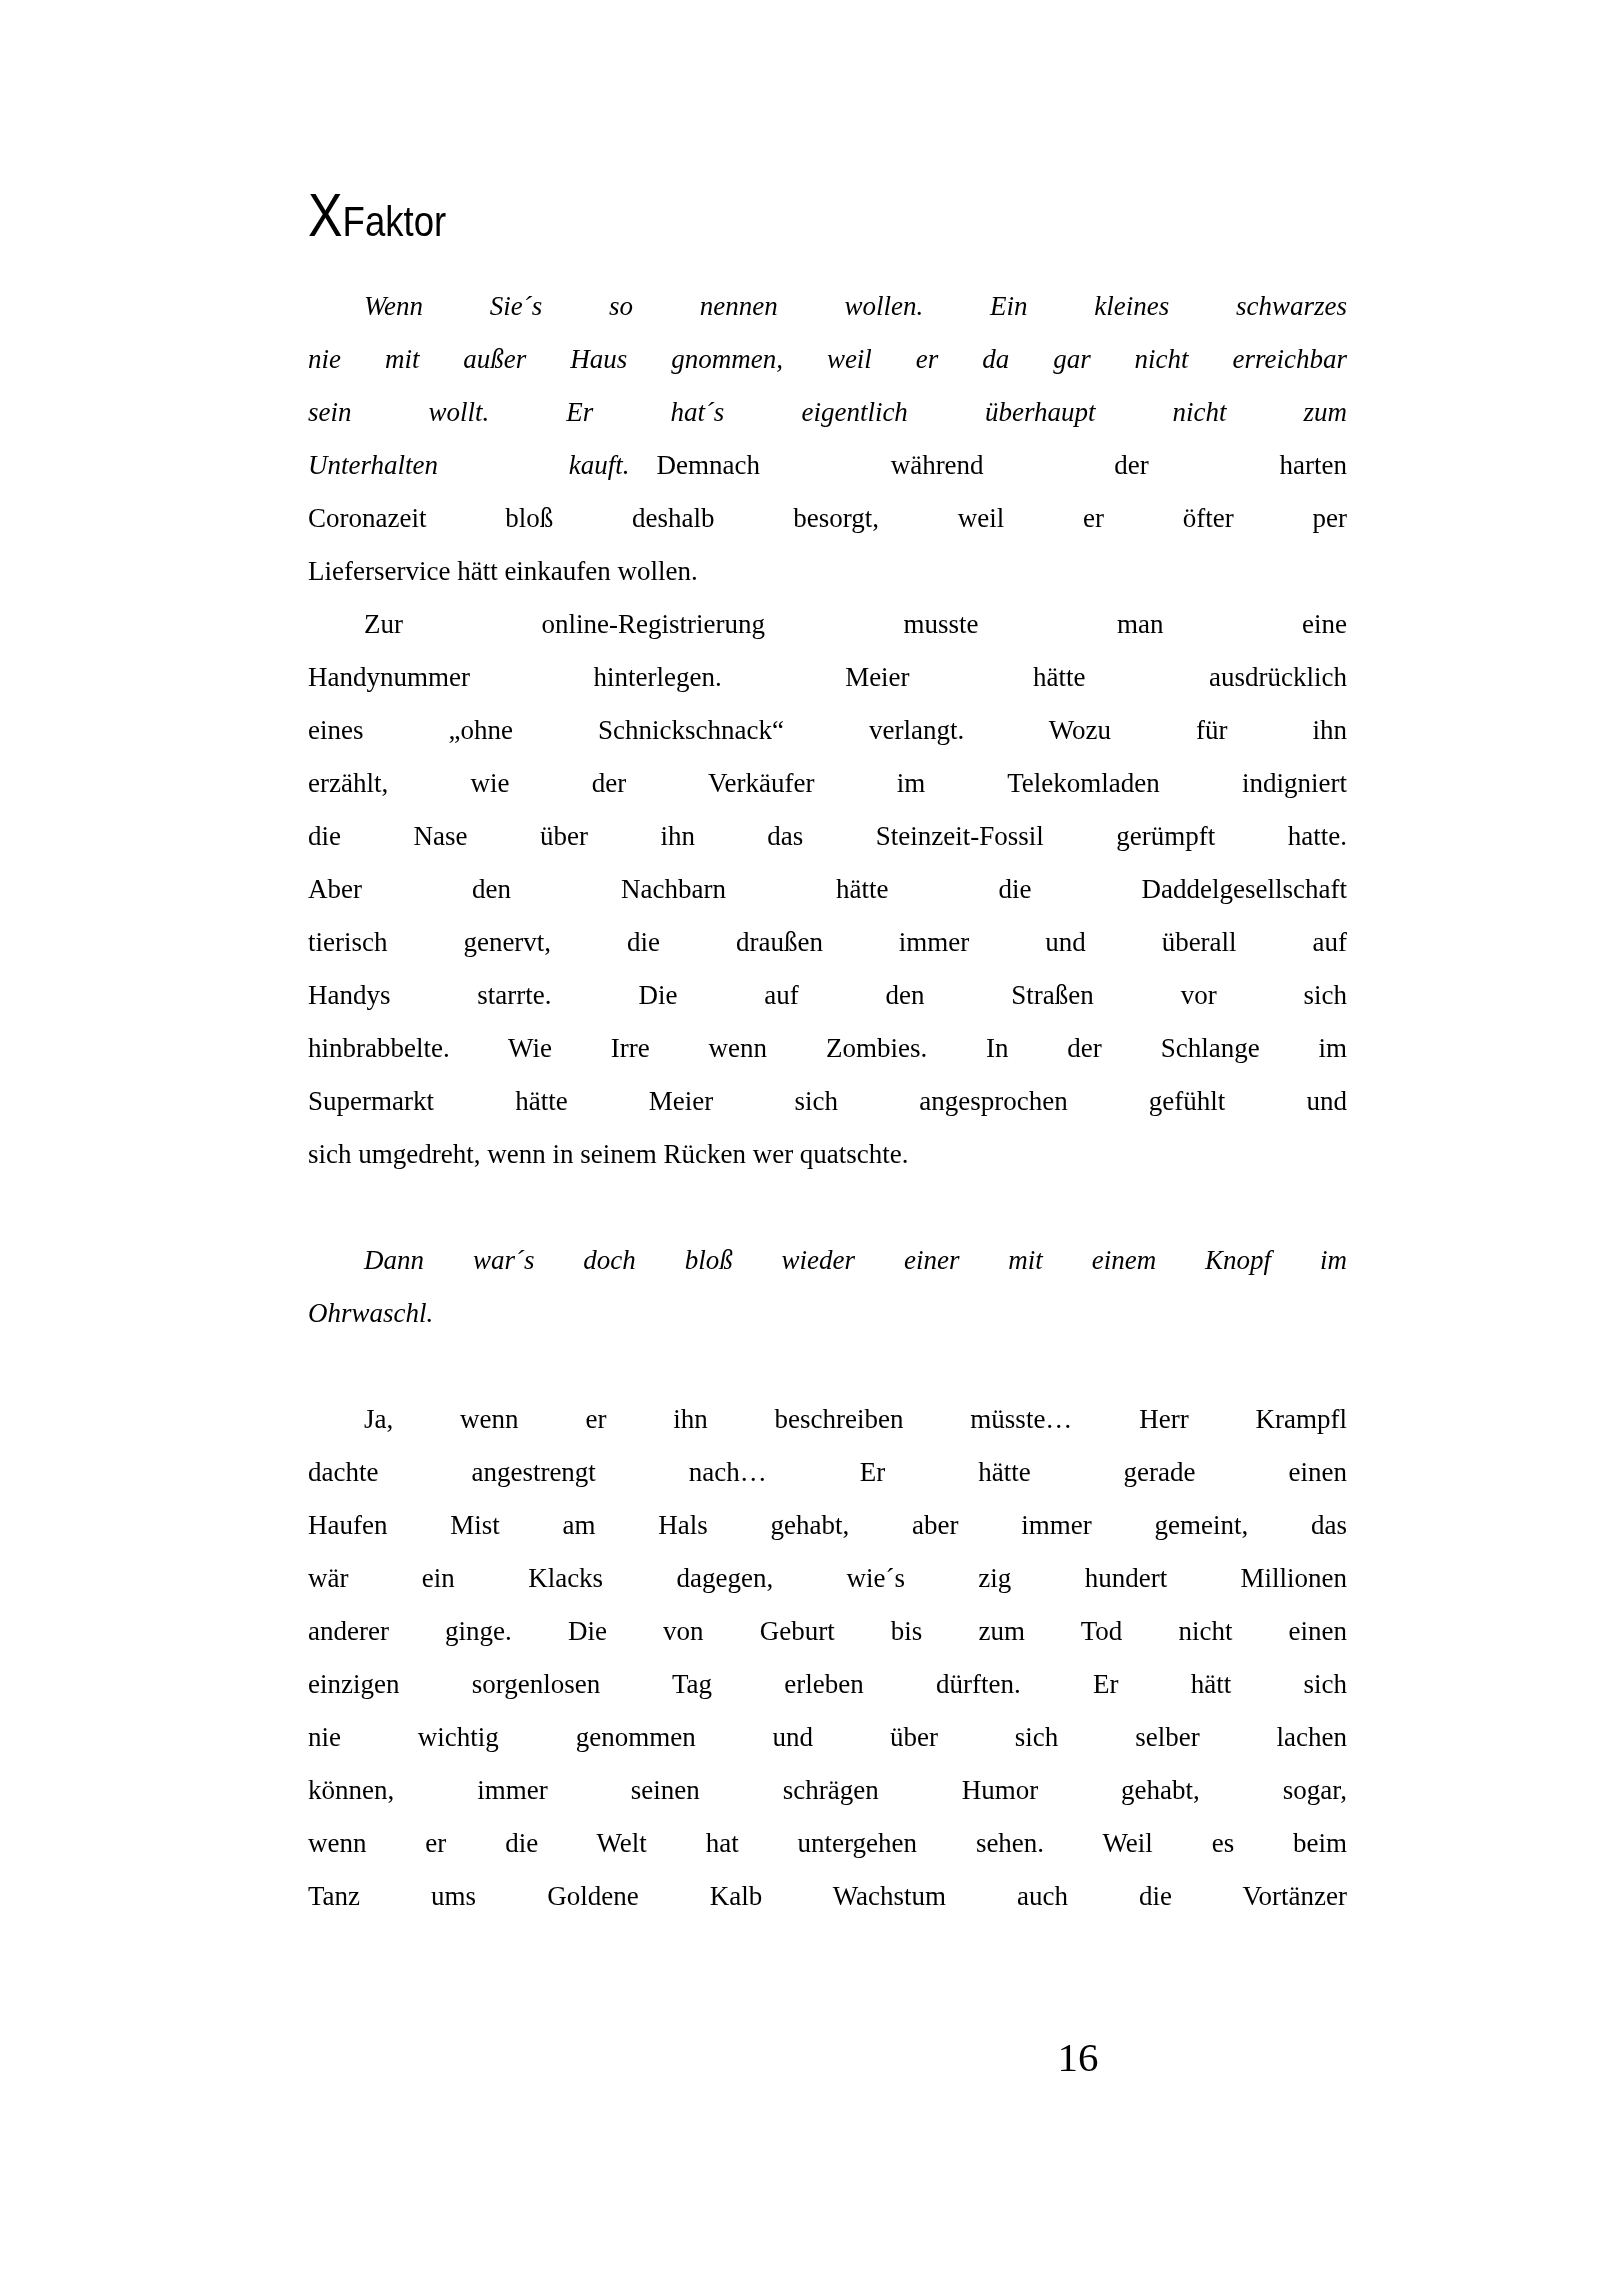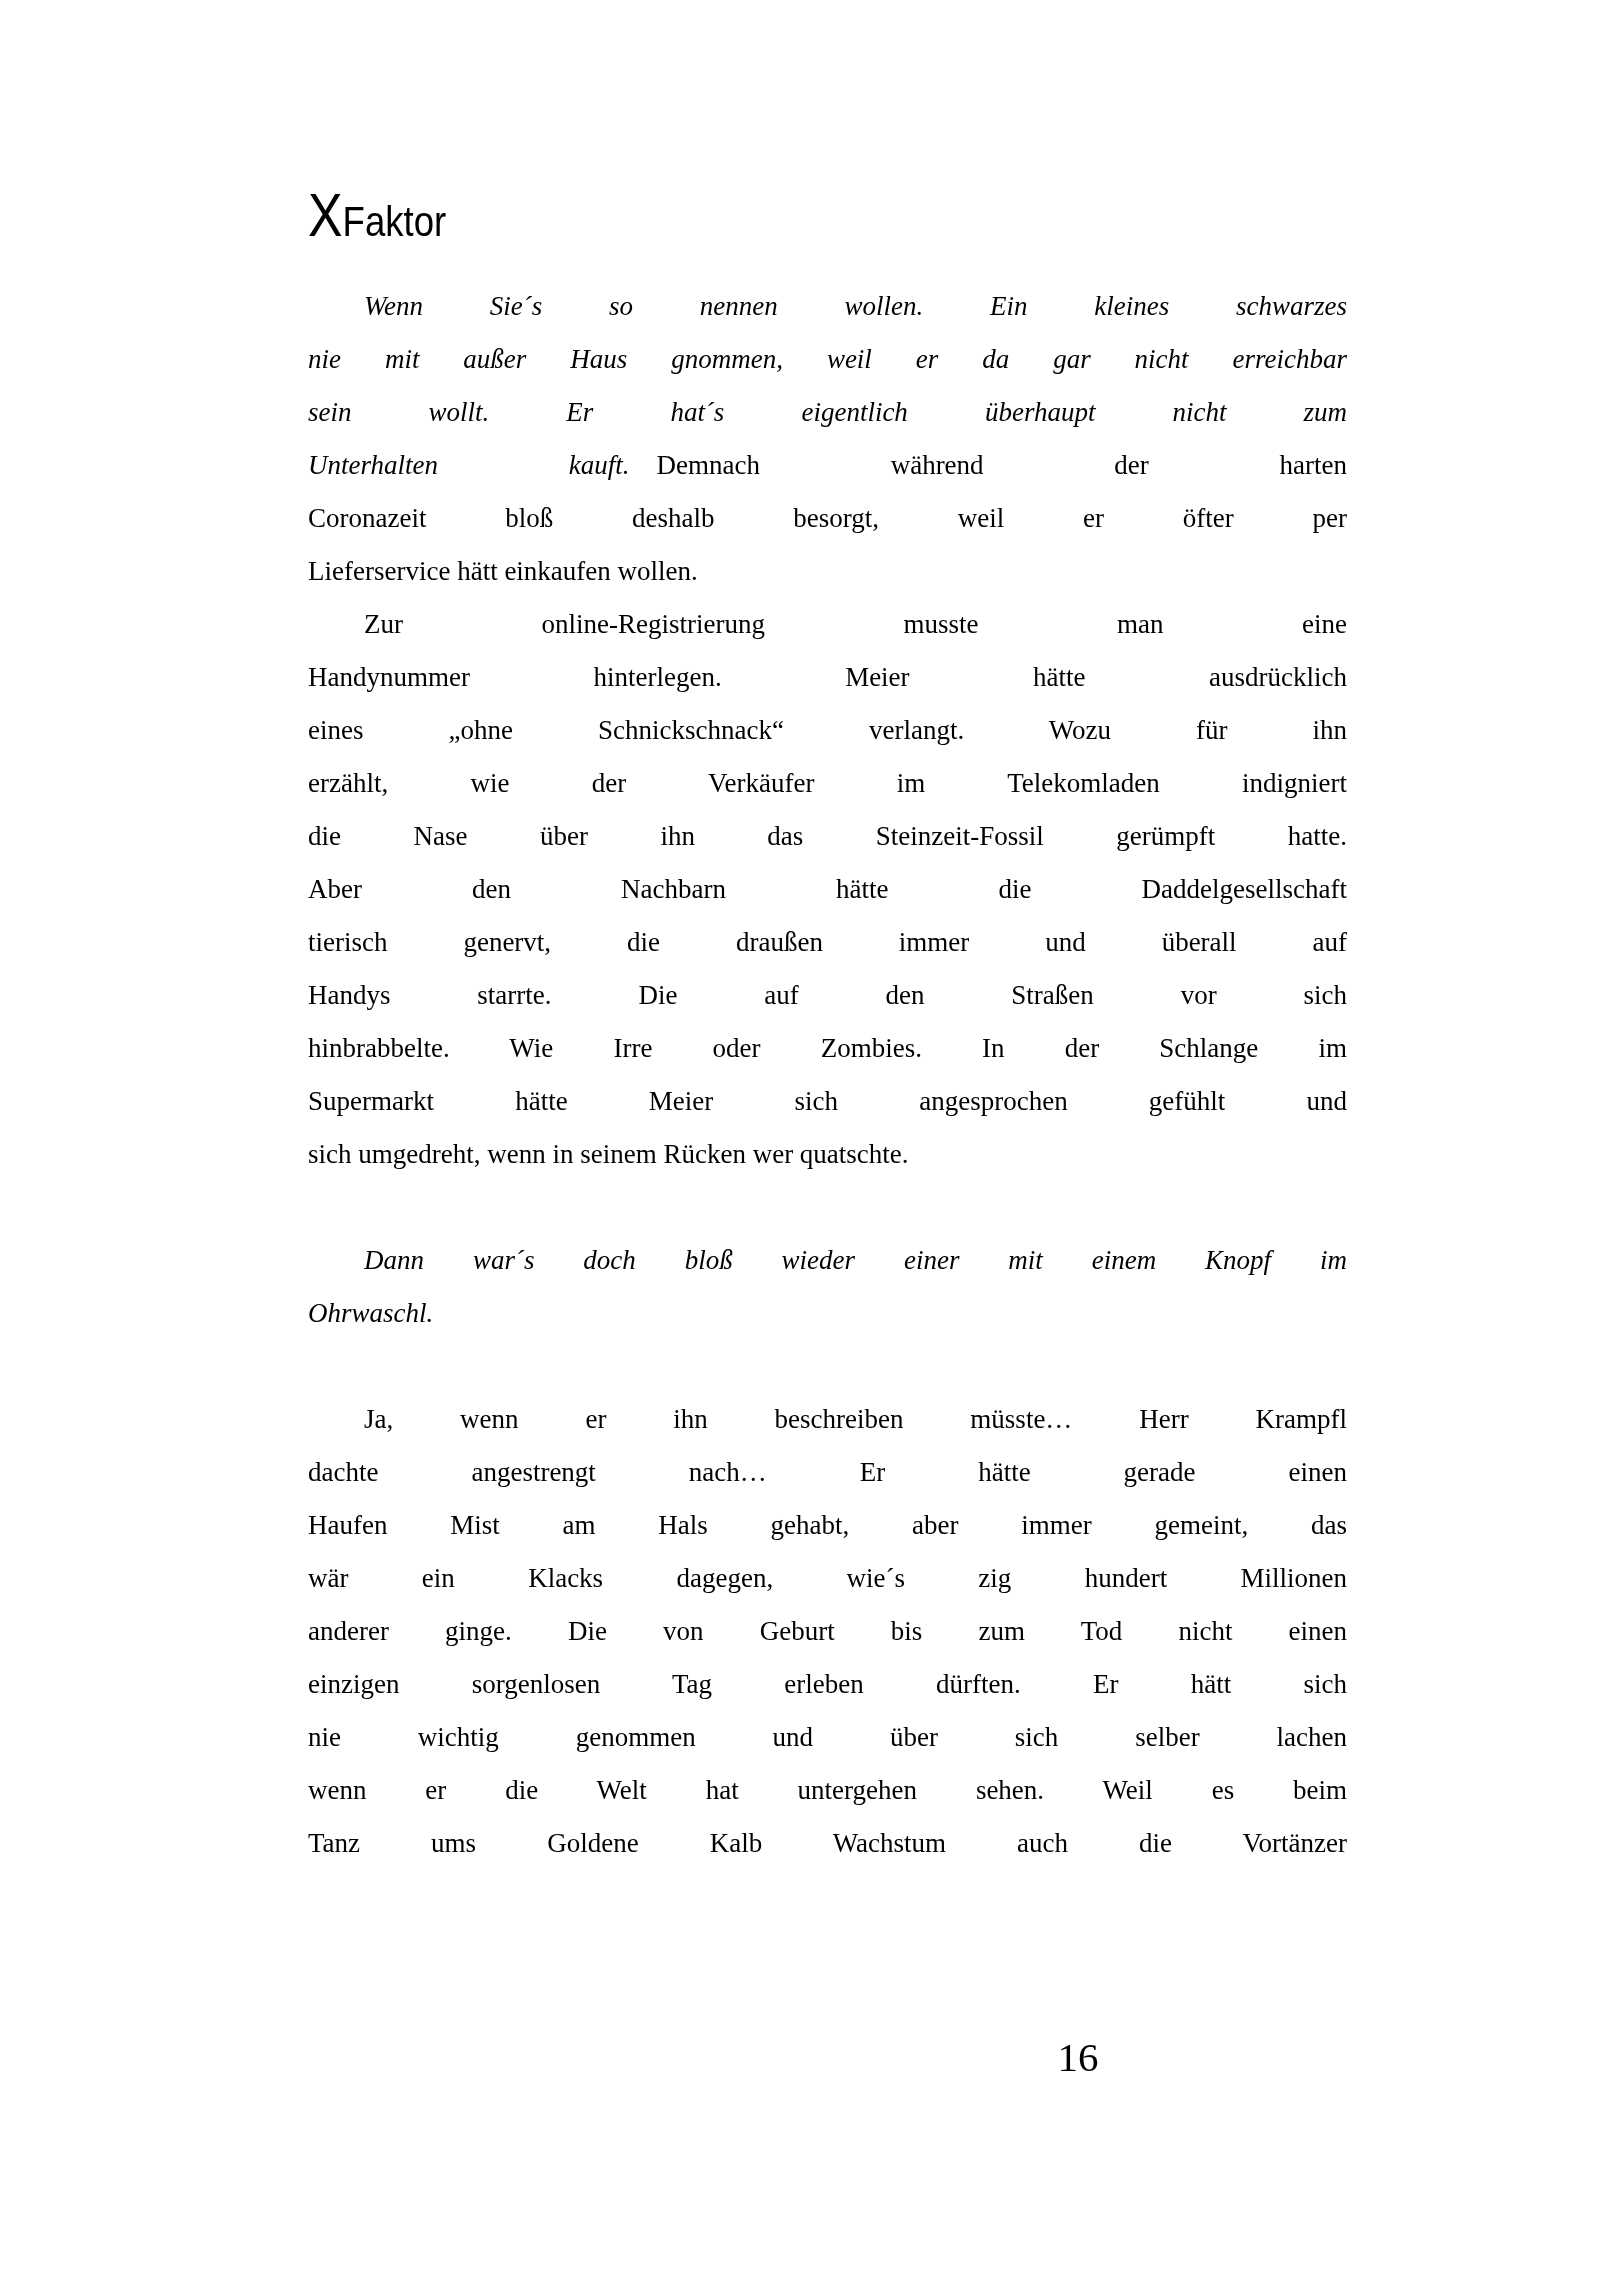--- a/index.html
+++ b/index.html
@@ -70,36 +70,37 @@
       </div>
       <div class="para">
         <div class="line indent"><span class="rm">Zur online-Registrierung musste man eine</span></div>
         <div class="line"><span class="rm">Handynummer hinterlegen. Meier hätte ausdrücklich</span></div>
         <div class="line"><span class="rm">eines „ohne Schnickschnack“ verlangt. Wozu für ihn</span></div>
         <div class="line"><span class="rm">erzählt, wie der Verkäufer im Telekomladen indigniert</span></div>
         <div class="line"><span class="rm">die Nase über ihn das Steinzeit-Fossil gerümpft hatte.</span></div>
         <div class="line"><span class="rm">Aber den Nachbarn hätte die Daddelgesellschaft</span></div>
         <div class="line"><span class="rm">tierisch genervt, die draußen immer und überall auf</span></div>
         <div class="line"><span class="rm">Handys starrte. Die auf den Straßen vor sich</span></div>
-        <div class="line"><span class="rm">hinbrabbelte. Wie Irre oder Zombies. In der Schlange im</span></div>
+        <div class="line"><span class="rm">hinbrabbelte. Wie Irre wenn Zombies. In der Schlange im</span></div>
         <div class="line"><span class="rm">Supermarkt hätte Meier sich angesprochen gefühlt und</span></div>
         <div class="line flush"><span class="rm">sich umgedreht, wenn in seinem Rücken wer quatschte.</span></div>
       </div>
       <div class="para gap">
         <div class="line indent"><span class="it">Dann war´s doch bloß wieder einer mit einem Knopf im</span></div>
         <div class="line flush"><span class="it">Ohrwaschl.</span></div>
       </div>
       <div class="para gap">
         <div class="line indent"><span class="rm">Ja, wenn er ihn beschreiben müsste… Herr Krampfl</span></div>
         <div class="line"><span class="rm">dachte angestrengt nach… Er hätte gerade einen</span></div>
         <div class="line"><span class="rm">Haufen Mist am Hals gehabt, aber immer gemeint, das</span></div>
         <div class="line"><span class="rm">wär ein Klacks dagegen, wie´s zig hundert Millionen</span></div>
         <div class="line"><span class="rm">anderer ginge. Die von Geburt bis zum Tod nicht einen</span></div>
         <div class="line"><span class="rm">einzigen sorgenlosen Tag erleben dürften. Er hätt sich</span></div>
         <div class="line"><span class="rm">nie wichtig genommen und über sich selber lachen</span></div>
+        <div class="line"><span class="rm">können, immer seinen schrägen Humor gehabt, sogar,</span></div>
         <div class="line"><span class="rm">wenn er die Welt hat untergehen sehen. Weil es beim</span></div>
         <div class="line"><span class="rm">Tanz ums Goldene Kalb Wachstum auch die Vortänzer</span></div>
       </div>
     </div>
 
   <div class="page-number">16</div>
 
 </div>
 
 

